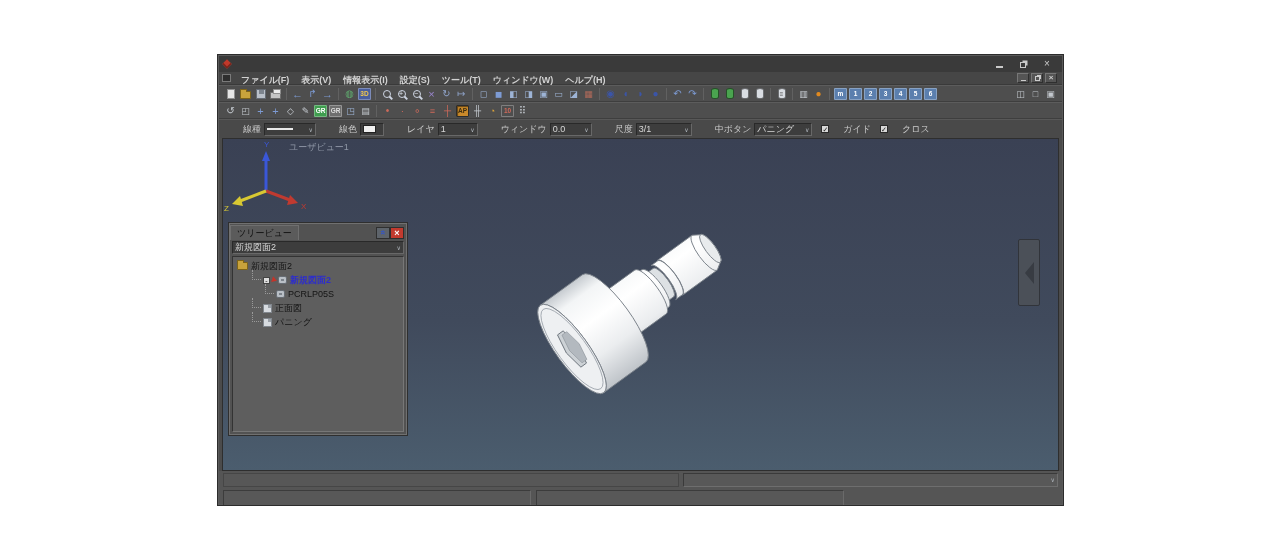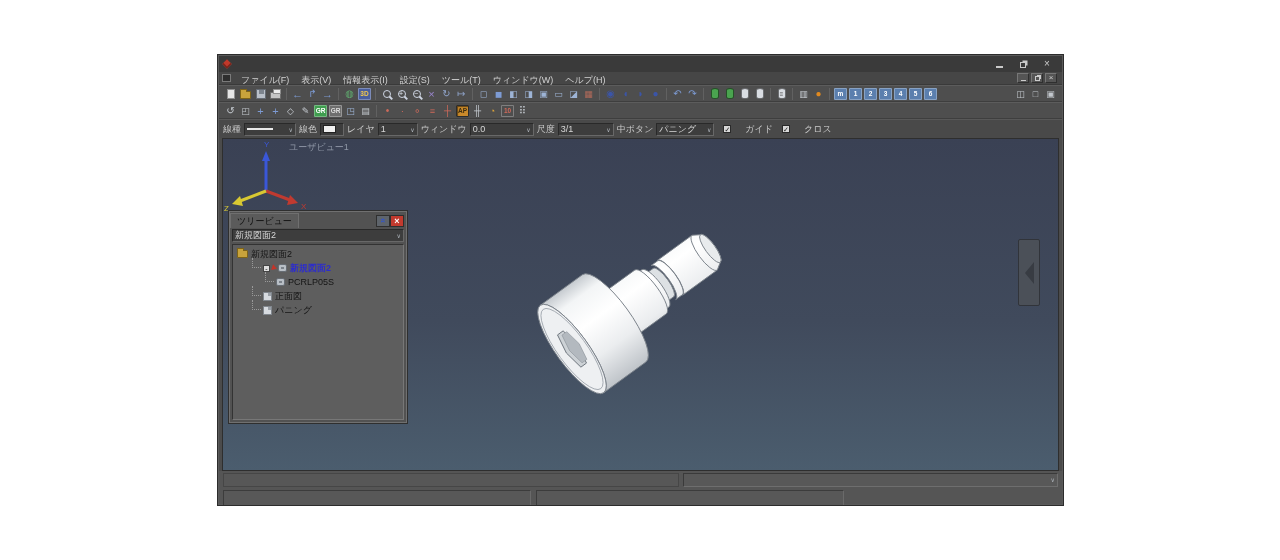--- a/index.html
+++ b/index.html
@@ -12,21 +12,21 @@
   
   .titlebar{ height:16px; background:#3a3a3a; display:flex; align-items:center; padding:0 4px; gap:4px; flex:0 0 auto;}
   .app-icon{ width:8px; height:8px; background:#c0392b; transform:rotate(45deg) scale(.85); box-shadow:inset -2px -2px 0 #7d241b; }
   .title-text{ font-size:9px; color:#cfcfcf; white-space:nowrap; overflow:hidden; }
   .title-controls{ margin-left:auto; display:flex; gap:10px; align-items:center; padding-right:4px;}
   .tc{ width:14px; height:11px; display:flex; align-items:center; justify-content:center; color:#c9c9c9; font-size:10px; line-height:10px; cursor:default;}
   .tc .min-shape{ width:7px; height:0; border-bottom:2px solid #c9c9c9; margin-top:5px;}
   .tc .restore-shape{ width:6px; height:6px; border:1px solid #c9c9c9; box-shadow:2px -2px 0 -0.5px #c9c9c9; margin-top:1px;}
 
   
-  .menubar{ height:13px; background:#464646; display:flex; align-items:center; padding:0 3px; gap:0; border-bottom:1px solid #3a3a3a; flex:0 0 auto;}
+  .menubar{ height:13px; background:#464646; display:flex; align-items:center; padding:0 3px; gap:0; border-bottom:1px solid #3a3a3a; flex:0 0 auto;font-weight:bold;}
   .child-icon{ width:9px; height:8px; background:#2e2e2e; border:1px solid #7a7a7a; margin-right:4px;}
   .menu-item{ font-size:9px; color:#d2d2d2; padding:0 6px; line-height:12px; white-space:nowrap;}
   .child-controls{ margin-left:auto; display:flex; gap:2px; padding-right:2px;}
   .cc{ width:12px; height:10px; background:#555; border:1px solid; border-color:#777 #2f2f2f #2f2f2f #777;
        color:#ccc; font-size:8px; line-height:8px; display:flex; align-items:center; justify-content:center;}
   .cc .min-shape{ width:5px; border-bottom:1px solid #ccc; margin-top:5px;}
   .cc .restore-shape{ width:5px; height:5px; border:1px solid #ccc; box-shadow:1.5px -1.5px 0 -0.5px #ccc;}
 
   
   .toolbar{ height:17px; background:#4e4e4e; border-top:1px solid #5c5c5c; border-bottom:1px solid #3e3e3e;
@@ -48,36 +48,36 @@
   .ic-printer{ width:11px; height:7px; background:#c4c4c4; border:1px solid #6f6f6f; border-radius:1px; position:relative; margin-top:3px;}
   .ic-printer::before{ content:""; position:absolute; top:-4px; left:2px; width:6px; height:3px; background:#ececec; border:1px solid #8f8f8f;}
   .ic-mag{ width:8px; height:8px; border:1.5px solid #cdd4e2; border-radius:50%; position:relative;}
   .ic-mag::after{ content:""; position:absolute; width:4px; height:1.5px; background:#cdd4e2; transform:rotate(45deg); right:-3.5px; bottom:-1.5px;}
   .ic-mag i{ font-style:normal; font-size:7px; line-height:5px; color:#e3e8f2; position:absolute; left:0.5px; top:0;}
   .ic-cyl{ width:8px; height:11px; border:1px solid rgba(0,0,0,.5); border-radius:4px / 2.5px; position:relative; overflow:hidden;}
   .ic-cyl i{ font-style:normal; font-size:6px; line-height:10px; color:#555; display:block; text-align:center;}
 
   
   .attrbar{ height:19px; background:#494949; border-top:1px solid #585858; display:flex; align-items:center; padding:0 4px; gap:3px; flex:0 0 auto;}
-  .attr-label{ font-size:9px; color:#cccccc; white-space:nowrap; margin-left:0;}
+  .attr-label{ font-size:9px; color:#cccccc; white-space:nowrap; margin-left:20px;}
   .combo{ height:13px; background:#3d3d3d; border:1px solid; border-color:#292929 #686868 #686868 #292929;
     display:flex; align-items:center; padding:0 2px; color:#d8d8d8; font-size:9px;}
   .combo .chev{ margin-left:auto; font-size:6px; color:#aeb4bb; padding-left:3px;}
   .line-preview{ width:26px; height:2px; background:#e9e9e9;}
   .color-swatch{ width:13px; height:8px; background:#f0f0f0; border:1px solid #222;}
   .chk{ display:flex; align-items:center; gap:14px; margin-left:6px;}
   .chk .box{ width:8px; height:8px; background:#d9d9d9; border:1px solid #2a2a2a; font-size:7px; line-height:7px; color:#1a1a1a; text-align:center;}
   .chk .lbl{ font-size:9px; color:#cccccc;}
 
   
   .viewport{ flex:1; margin:0 3px; border:1px solid #2e2e2e; position:relative; overflow:hidden;
     background:linear-gradient(180deg,#3a4154 0%, #404a5c 55%, #4b5d6e 100%);}
   .user-view-label{ position:absolute; left:66px; top:2px; font-size:9px; color:#8f97a6;}
   .triad{ position:absolute; left:0; top:0; }
-  .tree-panel{ position:absolute; left:6px; top:72px; width:178px; height:212px;
+  .tree-panel{ position:absolute; left:6px; top:84px; width:178px; height:212px;
     background:#525252; border:1px solid #707070; outline:1px solid #2f2f2f; display:flex; flex-direction:column;}
   .tree-header{ height:17px; display:flex; align-items:center; padding:1px 2px 1px 0; }
   .tree-tab{ background:#5b5b5b; border:1px solid #6f6f6f; border-bottom:none; height:15px; padding:0 6px;
     font-size:9px; color:#111; display:flex; align-items:center;}
   .tree-header .spacer{ flex:1; }
   .hdr-btn{ width:14px; height:12px; display:flex; align-items:center; justify-content:center; font-size:9px;
     border:1px solid #2f2f2f; background:#5e646b; color:#3355cc; font-weight:bold;}
   .hdr-btn.close{ background:#c23a2e; color:#fff; font-size:9px;}
   .hdr-btn .rot{ display:block; transform:rotate(90deg); font-size:9px; line-height:9px;}
   .tree-combo{ margin:0 2px 2px 2px; }
@@ -257,21 +257,21 @@
     <span class="attr-label">線色</span>
     <span class="combo" style="width:24px">
       <span class="color-swatch"></span>
     </span>
     <span class="attr-label">レイヤ</span>
     <span class="combo" style="width:40px">
       <span>1</span>
       <span class="chev">∨</span>
     </span>
     <span class="attr-label">ウィンドウ</span>
-    <span class="combo" style="width:64px">
+    <span class="combo" style="width:42px">
       <span>0.0</span>
       <span class="chev">∨</span>
     </span>
     <span class="attr-label">尺度</span>
     <span class="combo" style="width:56px">
       <span>3/1</span>
       <span class="chev">∨</span>
     </span>
     <span class="attr-label">中ボタン</span>
     <span class="combo" style="width:58px">

